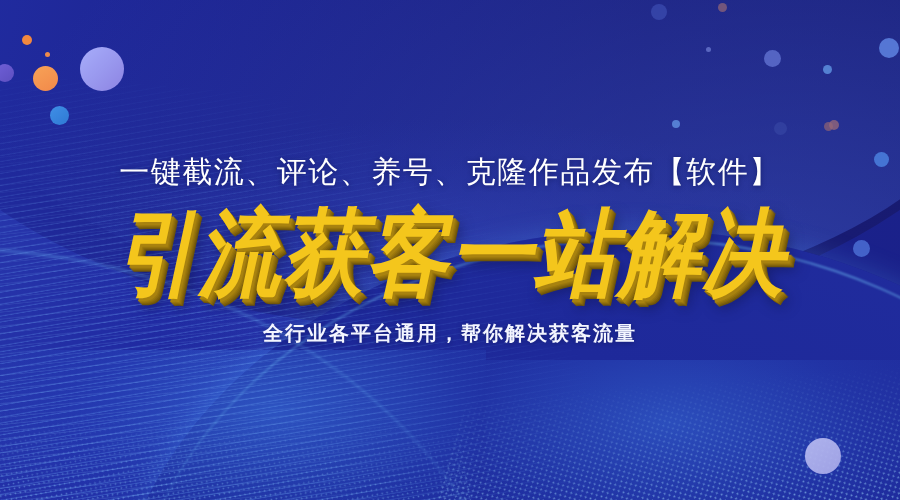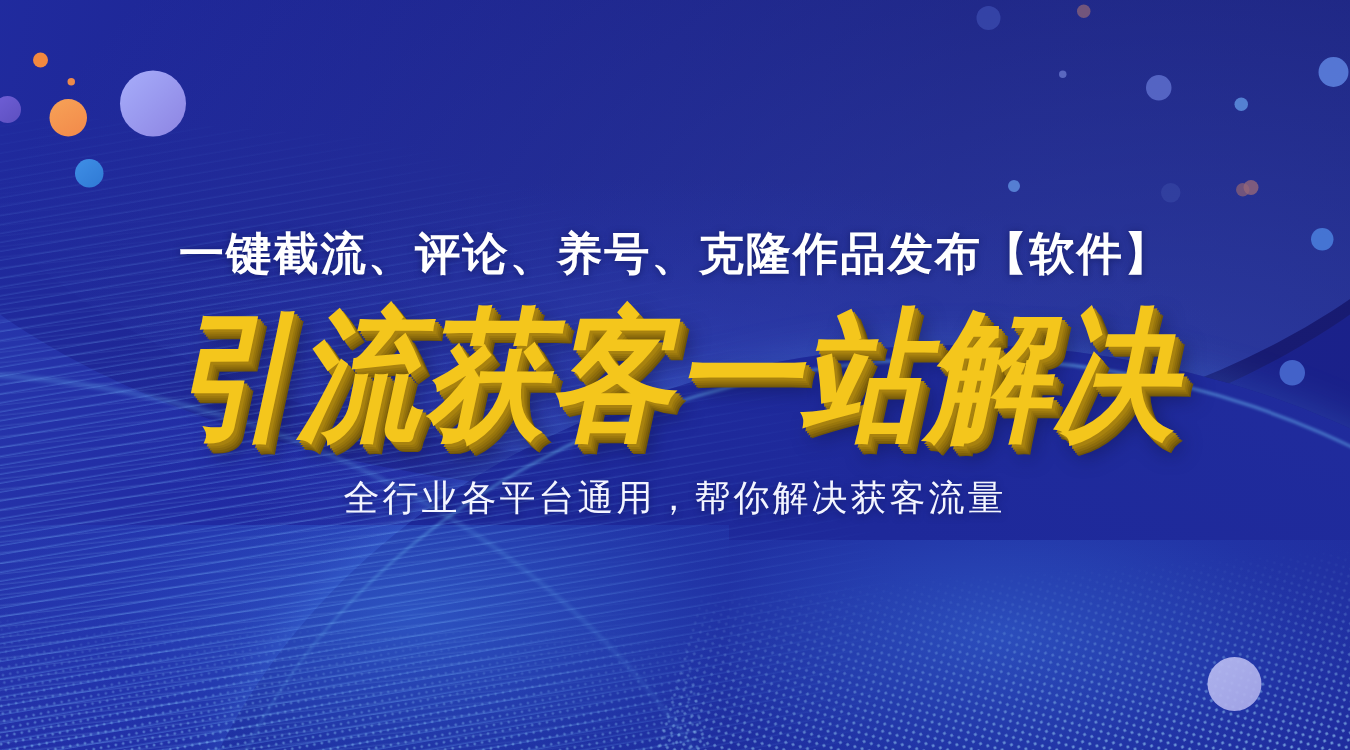--- a/index.html
+++ b/index.html
@@ -247,21 +247,21 @@
     height: 100%;
     display: flex;
     flex-direction: column;
     align-items: center;
     justify-content: center;
   }
 
   .subtitle {
     color: #ffffff;
     font-size: 30px;
-    font-weight: bold;
+    font-weight: normal;
     letter-spacing: 1.5px;
     line-height: 1;
     margin: 0 0 26px 0;
     text-shadow: 0 1px 5px rgba(10,14,70,0.55);
     white-space: nowrap;
   }
 
   .headline {
     position: relative;
     color: #f4c61c;
@@ -277,22 +277,22 @@
       2px 2px 0 #a8820f,
       3px 3px 0 #9a770d,
       4px 4px 0 #8d6c0c,
       5px 5px 0 #7e600b,
       6px 6px 0 #6d540a,
       7px 7px 12px rgba(12,16,70,0.55);
   }
 
   .tagline {
     color: #f3f5ff;
-    font-size: 24px;
-    font-weight: normal;
+    font-size: 20px;
+    font-weight: bold;
     letter-spacing: 2px;
     line-height: 1;
     margin: 28px 0 0 0;
     text-shadow: 0 1px 5px rgba(10,14,70,0.5);
     white-space: nowrap;
   }
 </style>
 </head>
 <body>
 

